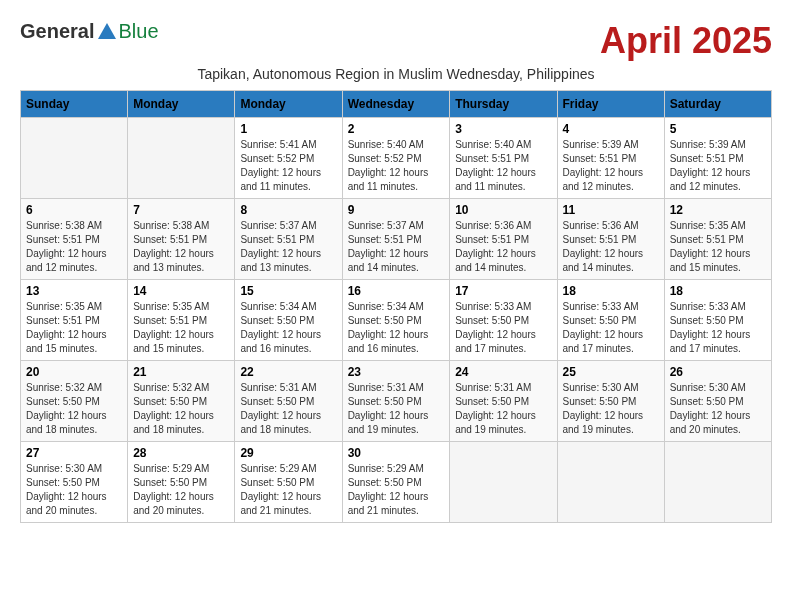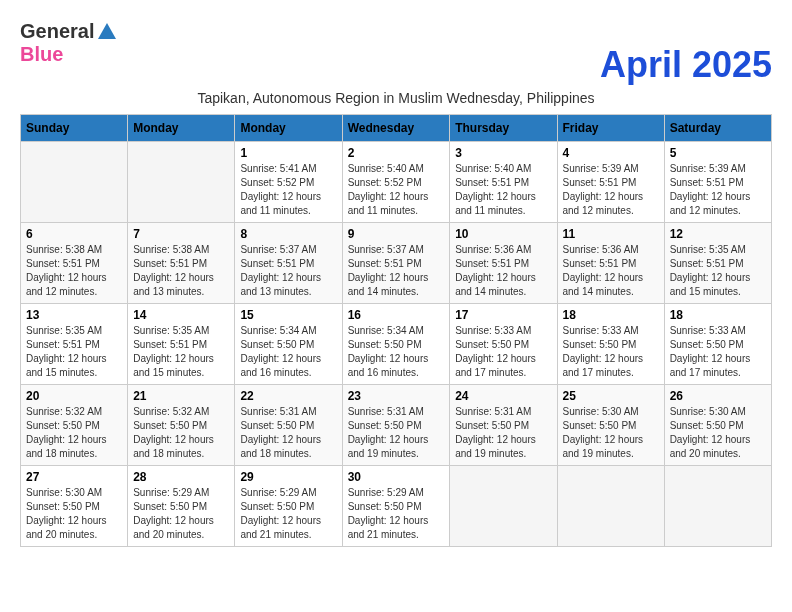--- a/index.html
+++ b/index.html
@@ -11,29 +11,28 @@
       padding: 20px;
     }
     .header-area {
       display: flex;
       justify-content: space-between;
       align-items: flex-start;
       margin-bottom: 4px;
     }
     .logo {
       display: flex;
-      flex-direction: column;
+      flex-direction: row;
       align-items: flex-start;
     }
     .title-month {
       font-size: 36px;
       font-weight: bold;
-      color: #1d4ed8;
+      color: #b91c1c;
       text-align: right;
-      margin-top: 24px;
     }
     .subtitle {
       text-align: center;
       font-size: 14px;
       color: #333;
       margin-bottom: 8px;
     }
     .calendar {
       width: 100%;
       border-collapse: collapse;
@@ -70,21 +69,21 @@
       line-height: 1.4;
     }
     .empty-cell {
       background: #f5f5f5 !important;
     }
     .logo-row {
       display: flex;
       align-items: center;
     }
     .logo-text-general { color: #333; font-weight: bold; font-size: 20px; }
-    .logo-text-blue { color: #ec4899; font-weight: bold; font-size: 20px; }
+    .logo-text-blue { color: #15803d; font-weight: normal; font-size: 20px; }
   </style>
 </head>
 <body>
 
 <div class="header-area">
   <div class="logo">
     <div class="logo-row">
       <span class="logo-text-general">General</span>
       <svg width="22" height="22" viewBox="0 0 22 22" style="margin-left:2px;">
         <polygon points="11,2 20,18 2,18" fill="#2a7bbf"></polygon>

